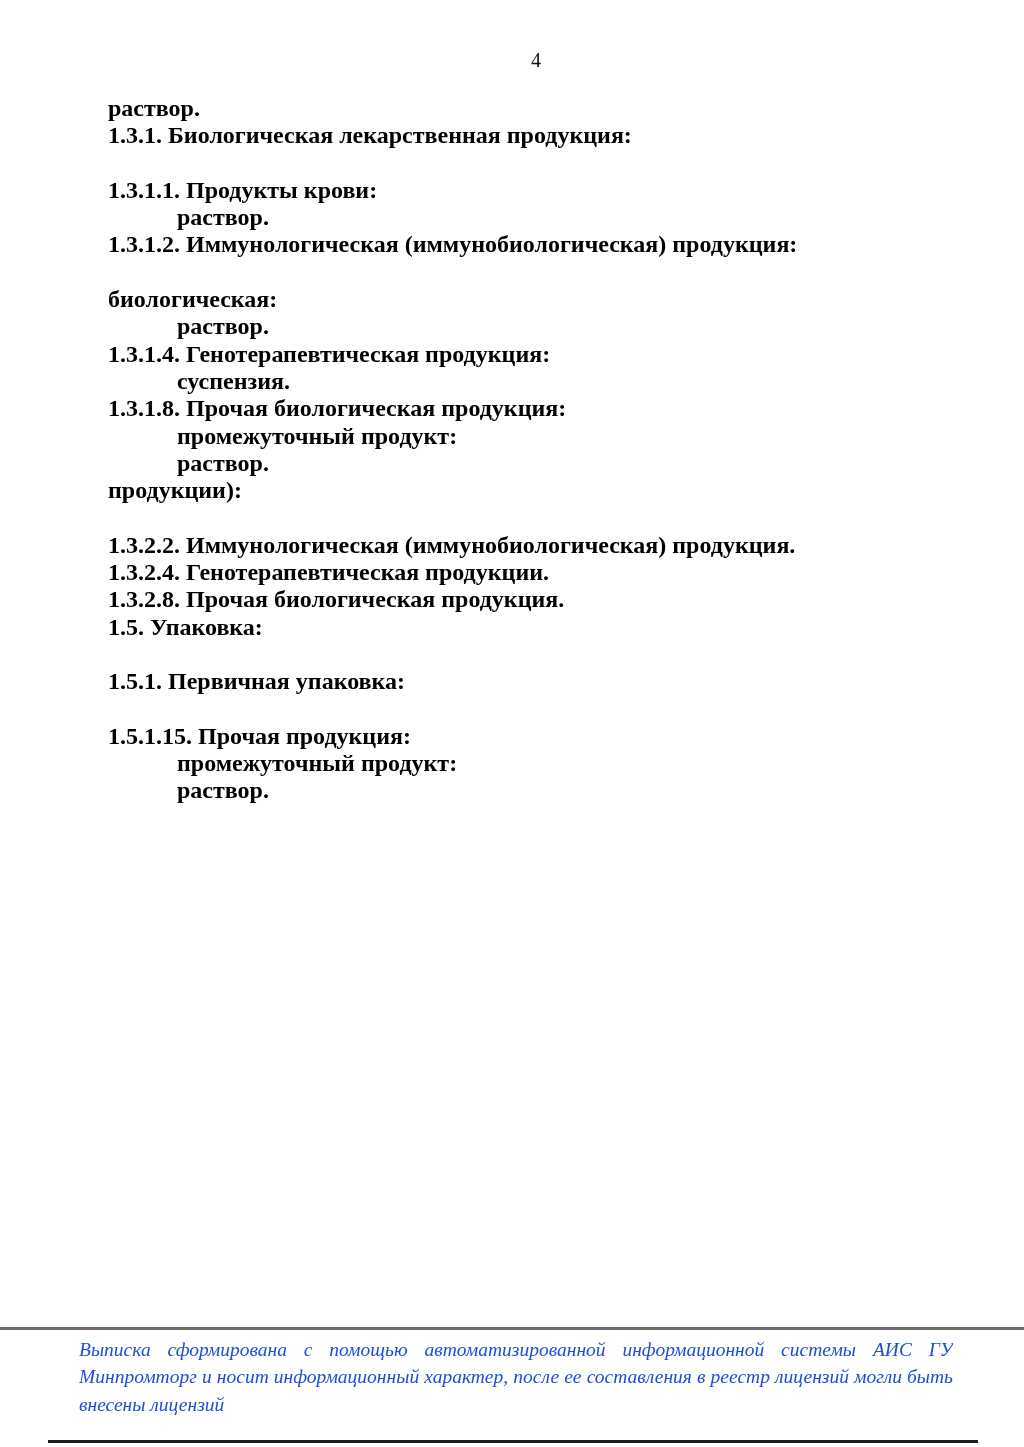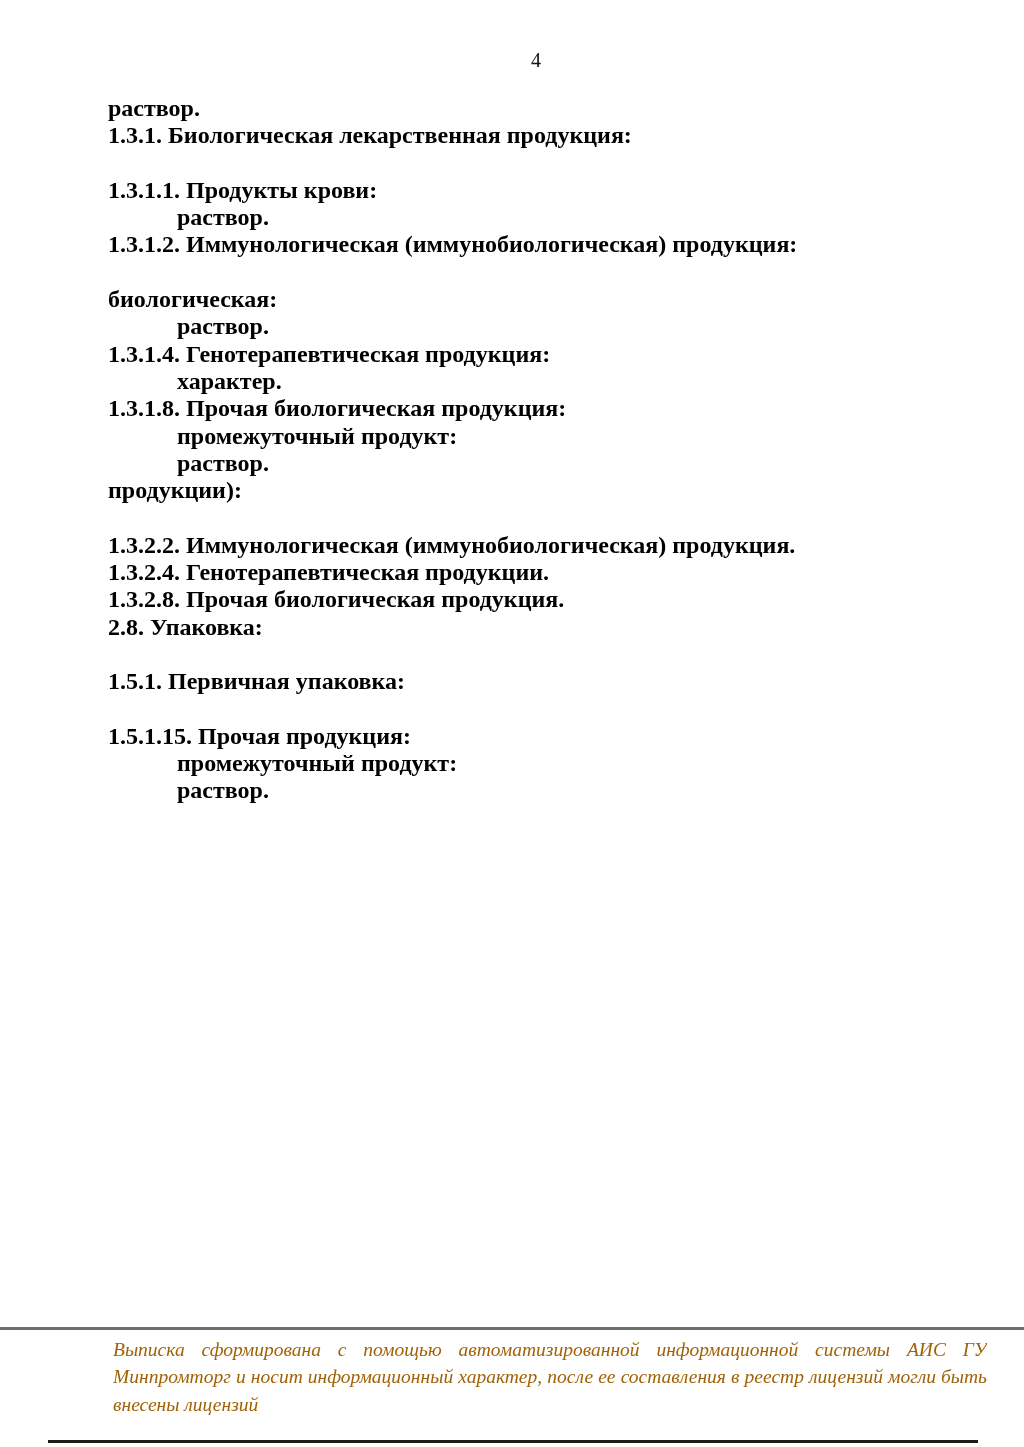--- a/index.html
+++ b/index.html
@@ -42,26 +42,26 @@
     position: absolute;
     top: 1327px;
     left: 0;
     width: 1024px;
     height: 3px;
     background: #6e6e6e;
   }
   .doc-footer {
     position: absolute;
     top: 1336px;
-    left: 113px;
+    left: 79px;
     width: 874px;
     font-style: italic;
     font-size: 19.5px;
     line-height: 27.3px;
-    color: #a16207;
+    color: #1d4ed8;
   }
   .doc-footer .fline {
     height: 27.3px;
     overflow: hidden;
     white-space: normal;
   }
   .doc-footer .fline.just { text-align: justify; }
   .doc-footer .fline.just::after {
     content: "";
     display: inline-block;
@@ -86,30 +86,30 @@
       <div class="line">раствор.</div>
       <div class="line">1.3.1. Биологическая лекарственная продукция:</div>
       <div class="line"></div>
       <div class="line">1.3.1.1. Продукты крови:</div>
       <div class="line indent">раствор.</div>
       <div class="line">1.3.1.2. Иммунологическая (иммунобиологическая) продукция:</div>
       <div class="line"></div>
       <div class="line">биологическая:</div>
       <div class="line indent">раствор.</div>
       <div class="line">1.3.1.4. Генотерапевтическая продукция:</div>
-      <div class="line indent">характер.</div>
+      <div class="line indent">суспензия.</div>
       <div class="line">1.3.1.8. Прочая биологическая продукция:</div>
       <div class="line indent">промежуточный продукт:</div>
       <div class="line indent">раствор.</div>
       <div class="line">продукции):</div>
       <div class="line"></div>
       <div class="line">1.3.2.2. Иммунологическая (иммунобиологическая) продукция.</div>
       <div class="line">1.3.2.4. Генотерапевтическая продукции.</div>
       <div class="line">1.3.2.8. Прочая биологическая продукция.</div>
-      <div class="line">2.8. Упаковка:</div>
+      <div class="line">1.5. Упаковка:</div>
       <div class="line"></div>
       <div class="line">1.5.1. Первичная упаковка:</div>
       <div class="line"></div>
       <div class="line">1.5.1.15. Прочая продукция:</div>
       <div class="line indent">промежуточный продукт:</div>
       <div class="line indent">раствор.</div>
     </div>
 
   <div class="footer-rule"></div>
 

